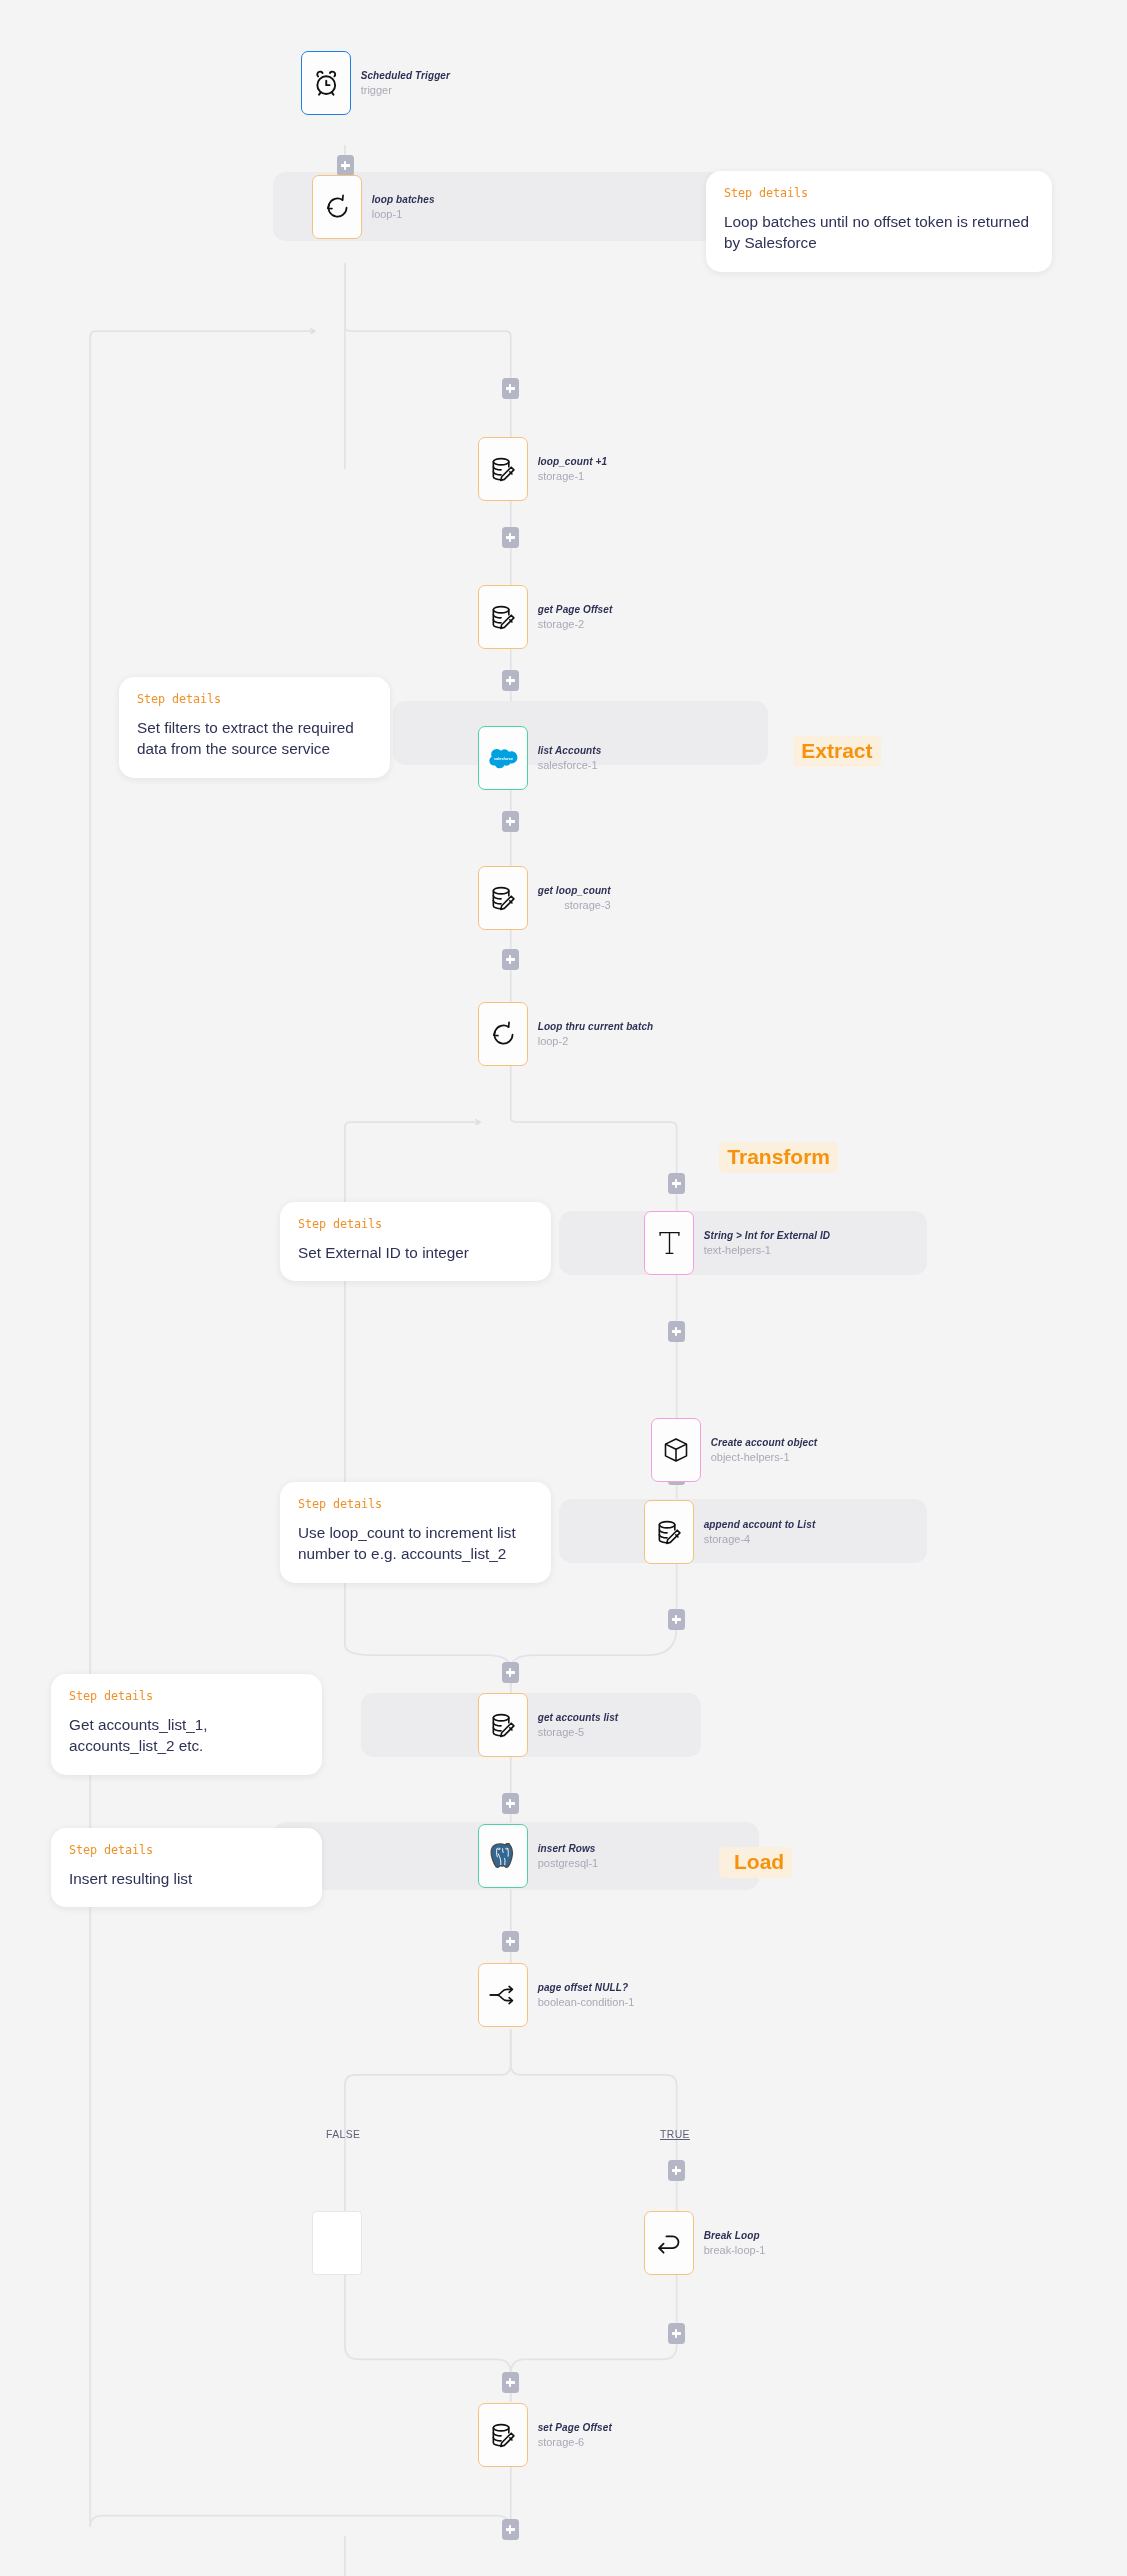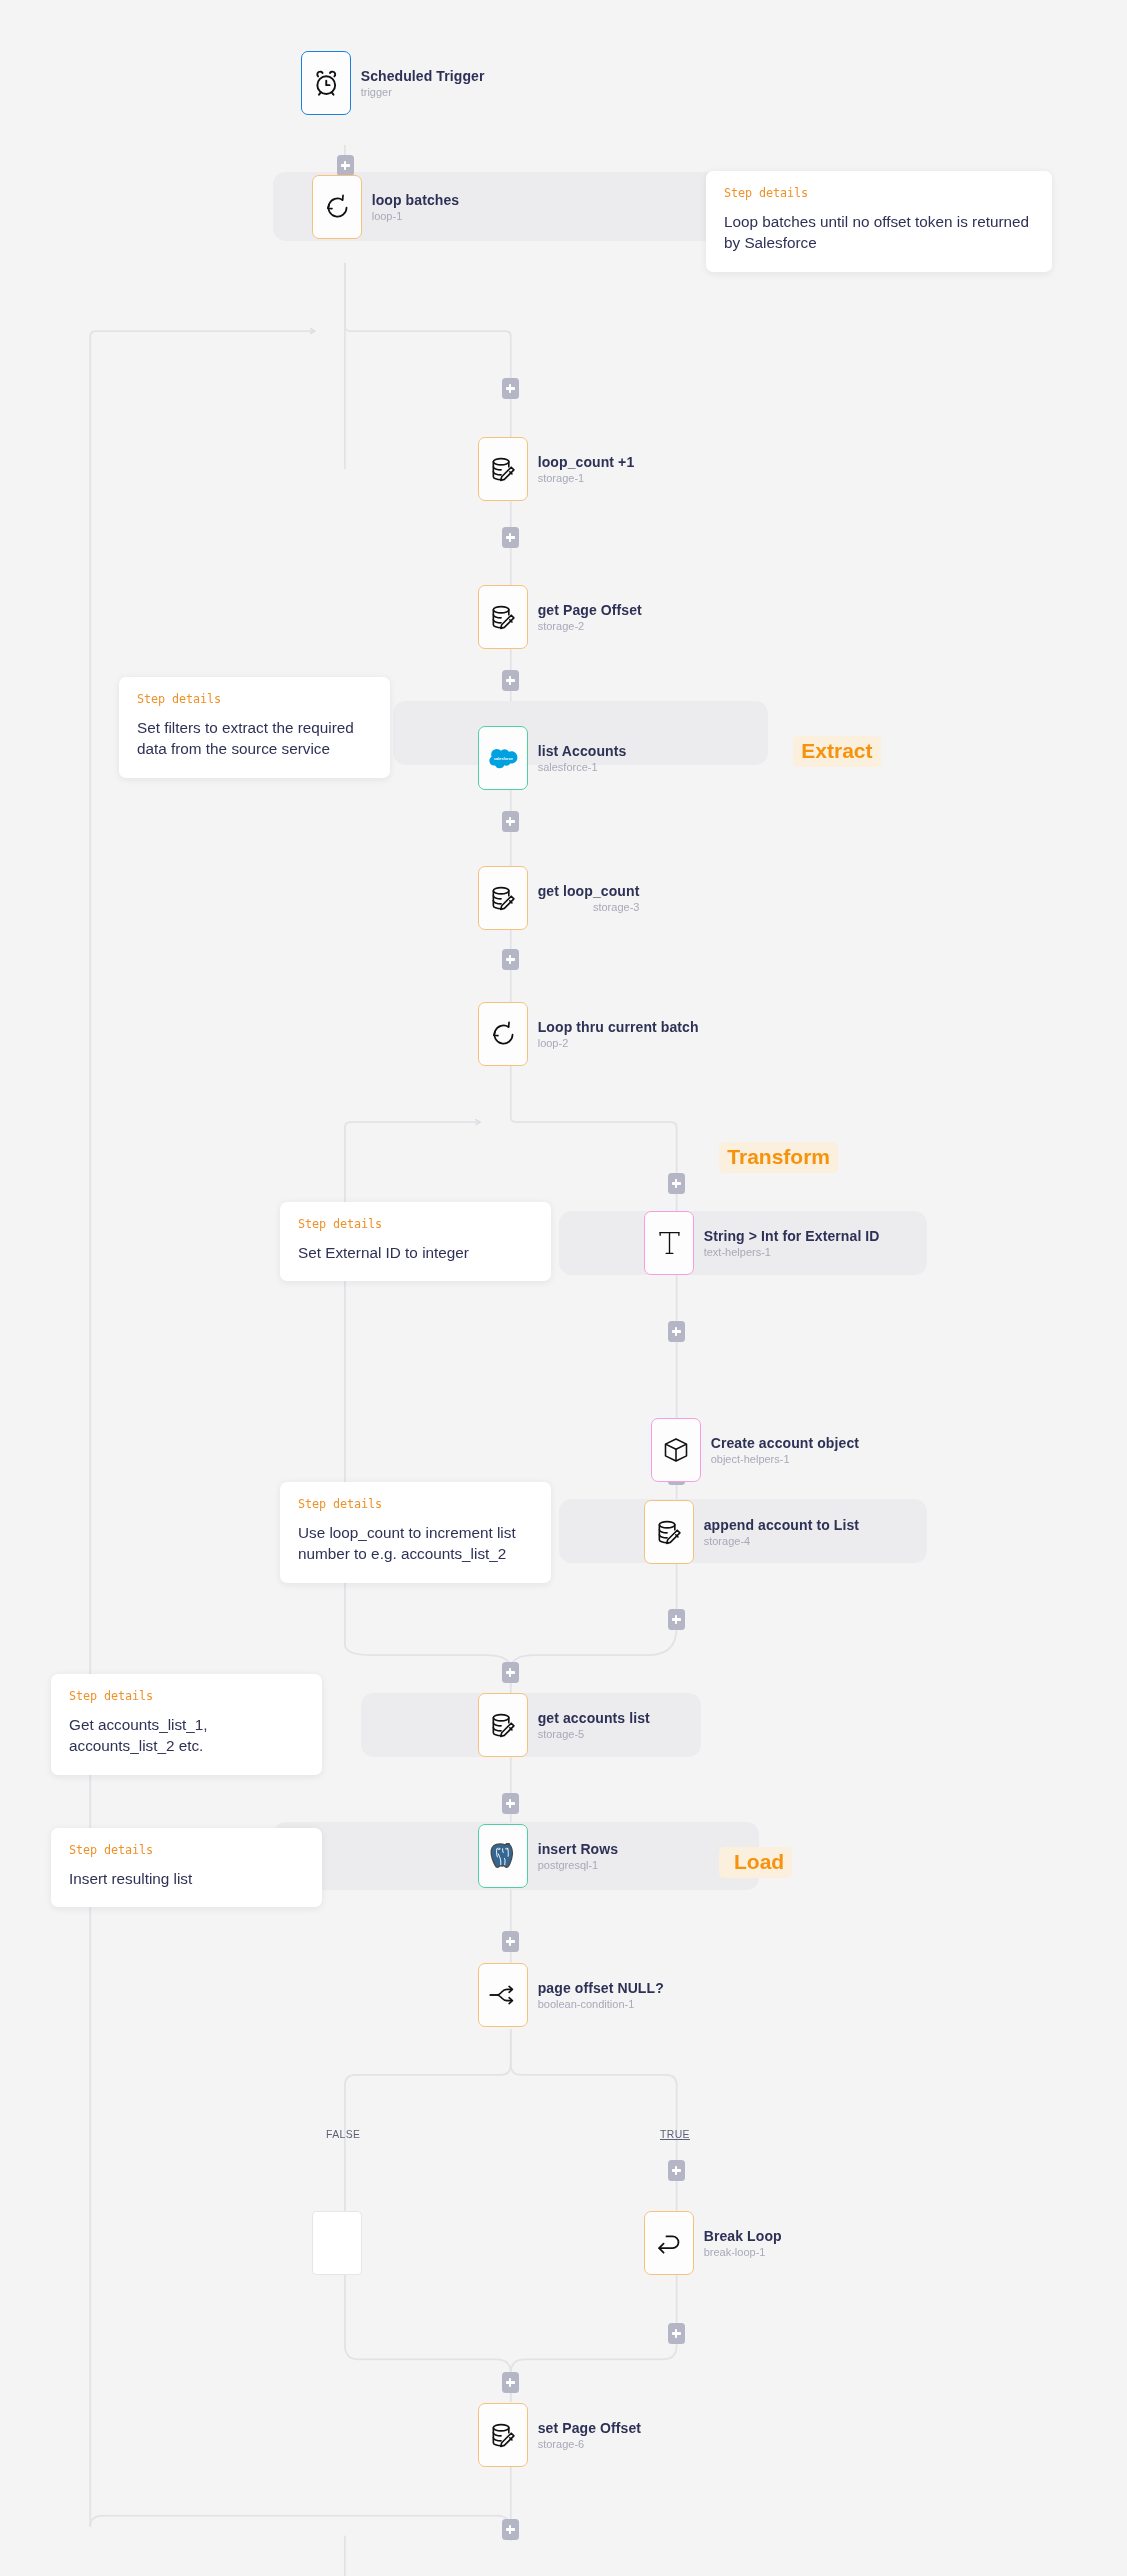--- a/index.html
+++ b/index.html
@@ -47,24 +47,25 @@
     align-items: center;
     justify-content: center;
     flex: 0 0 auto;
   }
   .node-box.blue   { border-color: #1d7fe0; }
   .node-box.green  { border-color: #4ed0a0; }
   .node-box.pink   { border-color: #f59fe0; }
   .node-box svg { display: block; }
   .node-text { display: flex; flex-direction: column; gap: 2.1px; white-space: nowrap; }
   .node-title {
-    font-size: 14px;
+    font-size: 10px;
     font-weight: 700;
     color: #2e3156;
     letter-spacing: 0.1px;
+    font-style: italic;
   }
   .node-sub {
     font-size: 11px;
     color: #a8a9b8;
     font-weight: 400;
   }
 
   
   .plus {
     position: absolute;
@@ -82,21 +83,21 @@
     background: #ffffff;
     border-radius: 0.7px;
   }
   .plus::before { width: 9px; height: 2.1px; }
   .plus::after  { width: 2.1px;  height: 9px; }
 
   
   .tip {
     position: absolute;
     background: #ffffff;
-    border-radius: 7px;
+    border-radius: 15px;
     padding: 15.3px 18px 18px 18px;
     box-shadow: 0 1.4px 7px rgba(30,30,50,.07);
   }
   .tip-title {
     font-family: "DejaVu Sans Mono", monospace;
     font-size: 11.8px;
     color: #f09128;
     margin-bottom: 11px;
     letter-spacing: -0.1px;
   }

